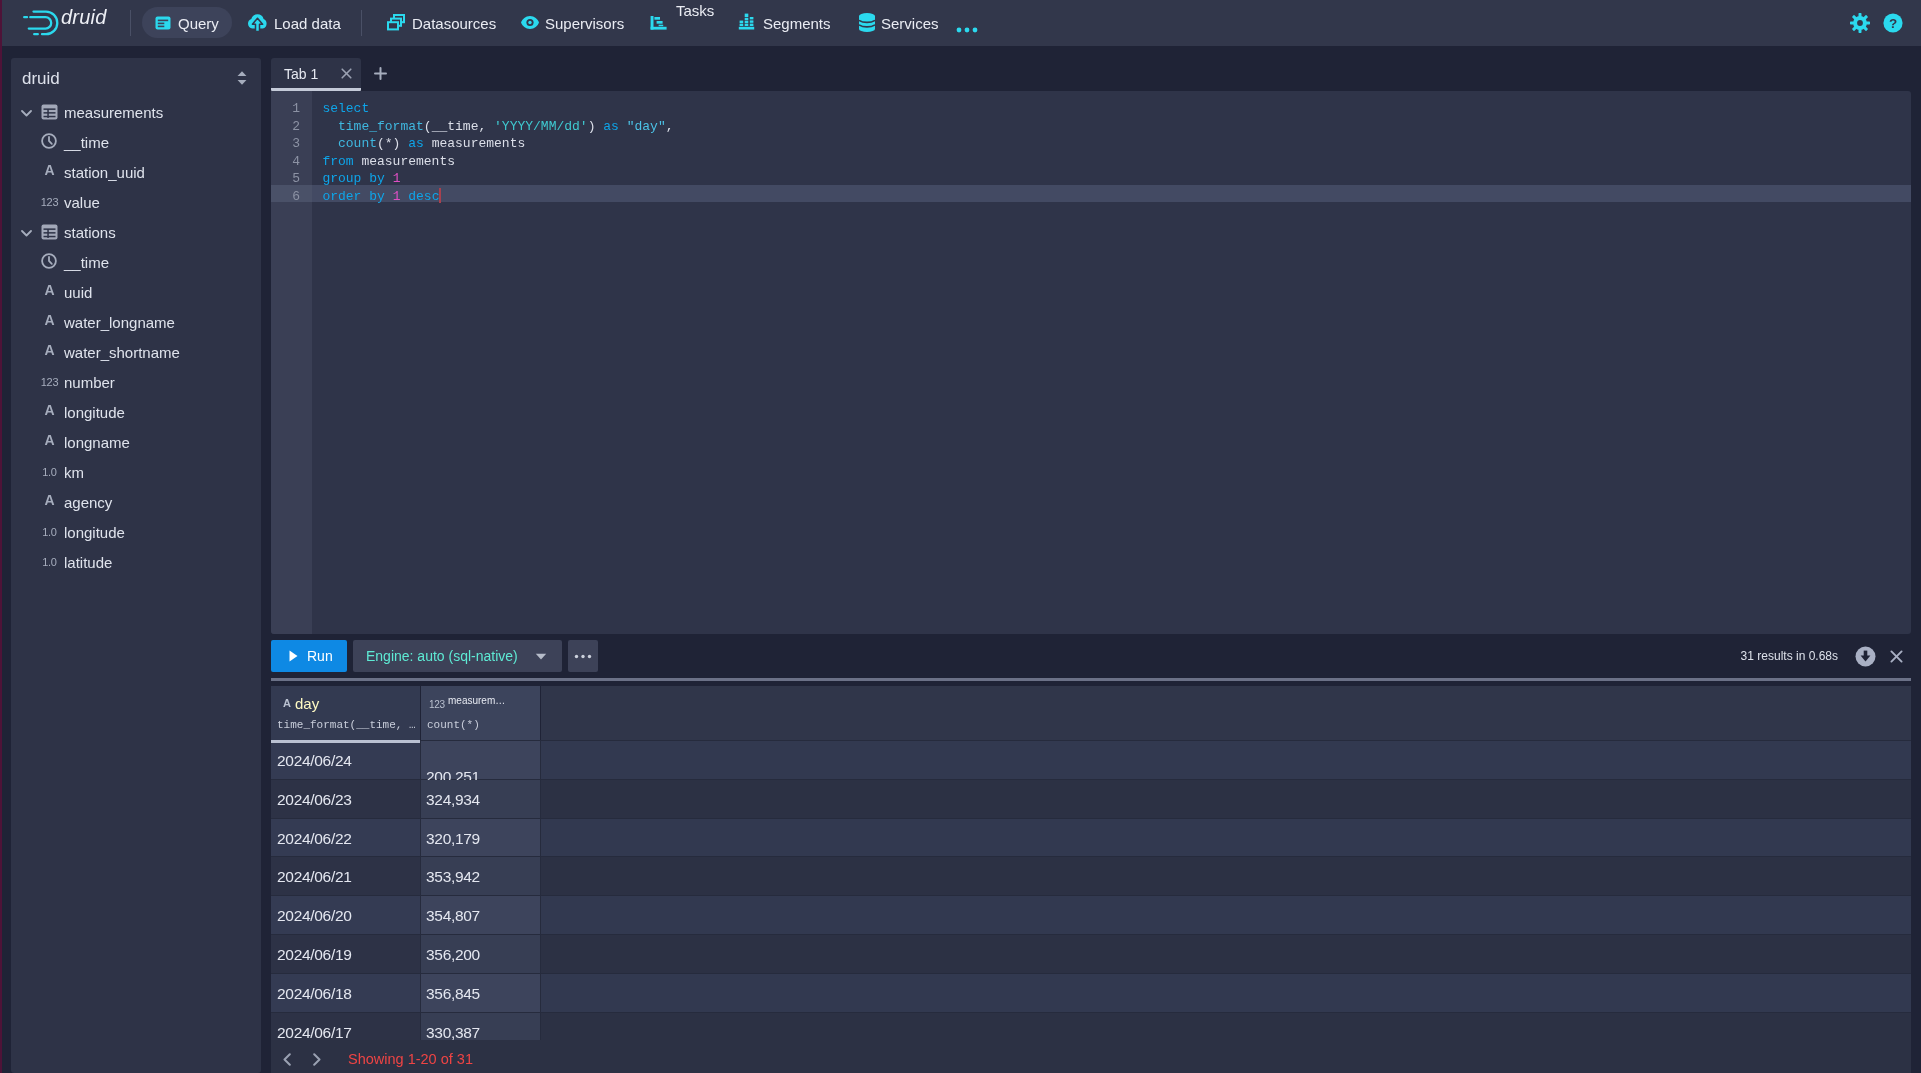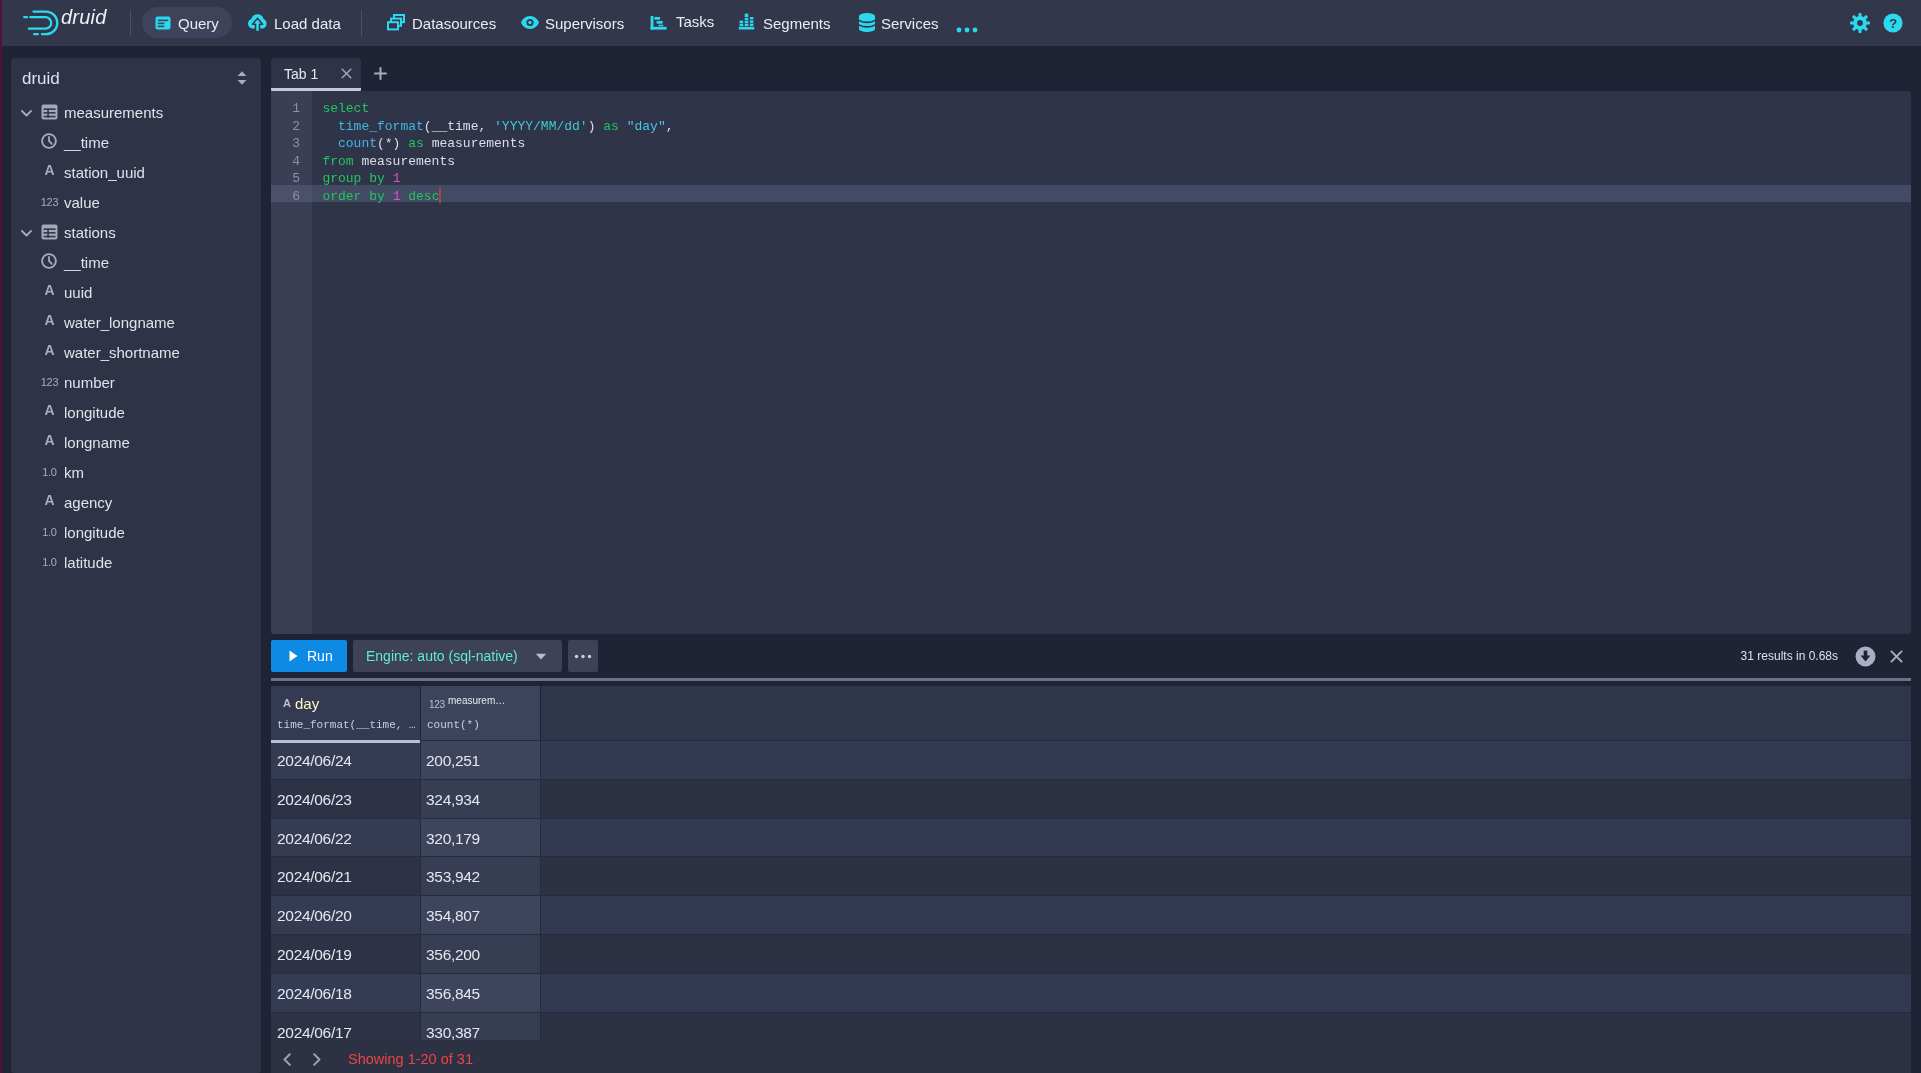--- a/index.html
+++ b/index.html
@@ -63,21 +63,21 @@
 
   <svg class="abs ico" style="left:648px;top:16px;" width="17" height="14" viewBox="0 0 17 14">
     <g fill="#2bd9ee">
       <rect x="0.6" y="0" width="2.9" height="13.6"></rect>
       <rect x="0.6" y="10.8" width="16" height="2.8"></rect>
       <rect x="4.4" y="1" width="5.6" height="2.7"></rect>
       <rect x="6.6" y="5" width="6" height="2.7"></rect>
       <rect x="8.6" y="8.7" width="4.6" height="1.5"></rect>
     </g>
   </svg>
-  <div class="abs navtxt" style="left:674px;top:13px;">Tasks</div>
+  <div class="abs navtxt" style="left:674px;top:2px;">Tasks</div>
 
   <svg class="abs ico" style="left:736px;top:13px;" width="17" height="17" viewBox="0 0 17 17">
     <g fill="#2bd9ee">
       <rect x="0.8" y="13.8" width="15.4" height="2.7"></rect>
       <rect x="1.6" y="7.6" width="3.6" height="2.4"></rect>
       <rect x="1.6" y="10.6" width="3.6" height="2.4"></rect>
       <rect x="6.7" y="0.6" width="3.6" height="3.6"></rect>
       <rect x="6.7" y="5" width="3.6" height="2.4"></rect>
       <rect x="6.7" y="8" width="3.6" height="2.4"></rect>
       <rect x="6.7" y="11" width="3.6" height="2"></rect>
@@ -260,21 +260,21 @@
 </svg>
 
 <div class="abs" style="left:271px;top:91px;width:1640px;height:543px;background:#2f3449;border-radius:0 3px 3px 3px;overflow:hidden;">
   <div class="abs" style="left:0;top:0;width:40.5px;height:543px;background:#3a3f55;"></div>
 
   <div class="abs" style="left:0;top:93.6px;width:40.5px;height:17.45px;background:#4a5168;"></div>
   <div class="abs" style="left:40.5px;top:93.6px;width:1600px;height:17.45px;background:#434a63;"></div>
   <style>
     .cl { position:absolute; left:51.4px; font-family:"Liberation Mono", monospace; font-size:13px; line-height:17.45px; white-space:pre; color:#dcdfe9; }
     .ln { position:absolute; left:0; width:29px; text-align:right; font-family:"Liberation Mono", monospace; font-size:13px; line-height:17.45px; color:#8c92a4; }
-    .k { color:#22c55e; } .f { color:#3fb8e0; } .s1 { color:#3fc9d0; } .s2 { color:#4cc2e6; } .n { color:#df4fc4; }
+    .k { color:#0ea5e9; } .f { color:#3fb8e0; } .s1 { color:#3fc9d0; } .s2 { color:#4cc2e6; } .n { color:#df4fc4; }
   </style>
   <div id="code">
     <div class="ln" style="top:9.3px;">1</div>
     <div class="ln" style="top:26.75px;">2</div>
     <div class="ln" style="top:44.2px;">3</div>
     <div class="ln" style="top:61.65px;">4</div>
     <div class="ln" style="top:79.1px;">5</div>
     <div class="ln" style="top:96.55px;">6</div>
     <div class="cl" style="top:9.3px;"><span class="k">select</span></div>
     <div class="cl" style="top:26.75px;">  <span class="f">time_format</span>(__time, <span class="s1">'YYYY/MM/dd'</span>) <span class="k">as</span> <span class="s2">"day"</span>,</div>
@@ -345,21 +345,21 @@
   <div class="abs" style="left:429px;top:699px;font-size:10px;color:#b9c0cf;letter-spacing:-0.3px;">123</div>
   <div class="abs" style="left:448px;top:695px;font-size:10px;color:#e6e9f1;">measurem…</div>
   <div class="abs" style="left:427px;top:719px;font-family:'Liberation Mono',monospace;font-size:11px;color:#c9cedb;">count(*)</div>
 
   <div class="abs" style="left:271px;top:740px;width:1640px;height:300px;background:#262b3d;"></div>
   <div class="rrow odd" style="top:741px;">
       <div class="c1"></div>
       <div class="c2"></div>
       <div class="c3"></div>
       <div class="ct" style="left:6px;">2024/06/24</div>
-      <div class="ct" style="left:155px;">200,251</div>
+      <div class="ct" style="left:155px;margin-top:16px;">200,251</div>
     </div>
   <div class="rrow even" style="top:779.8px;">
       <div class="c1"></div>
       <div class="c2"></div>
       <div class="c3"></div>
       <div class="ct" style="left:6px;">2024/06/23</div>
       <div class="ct" style="left:155px;">324,934</div>
     </div>
   <div class="rrow odd" style="top:818.6px;">
       <div class="c1"></div>

